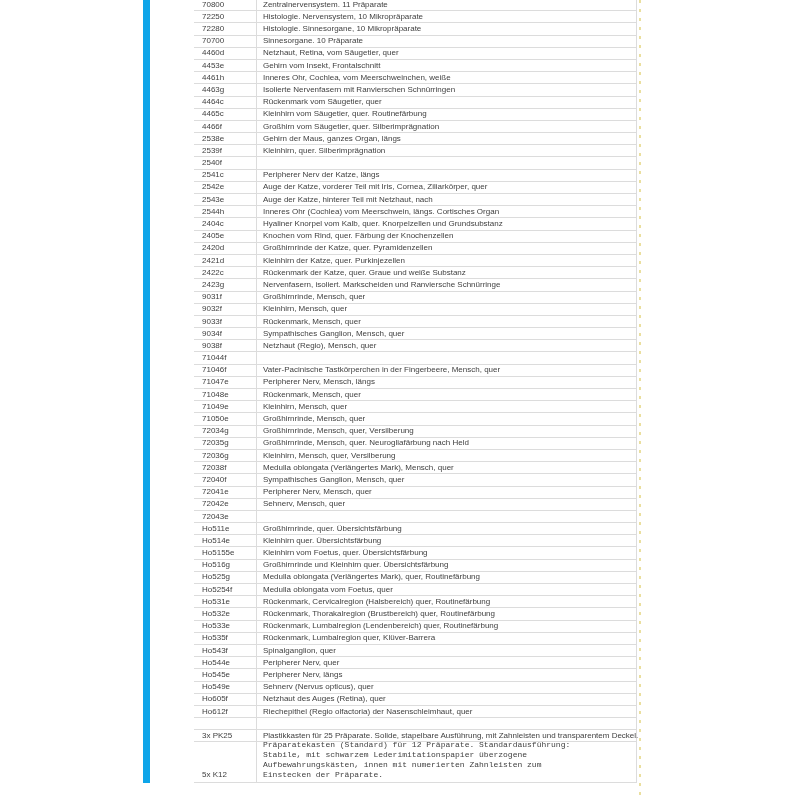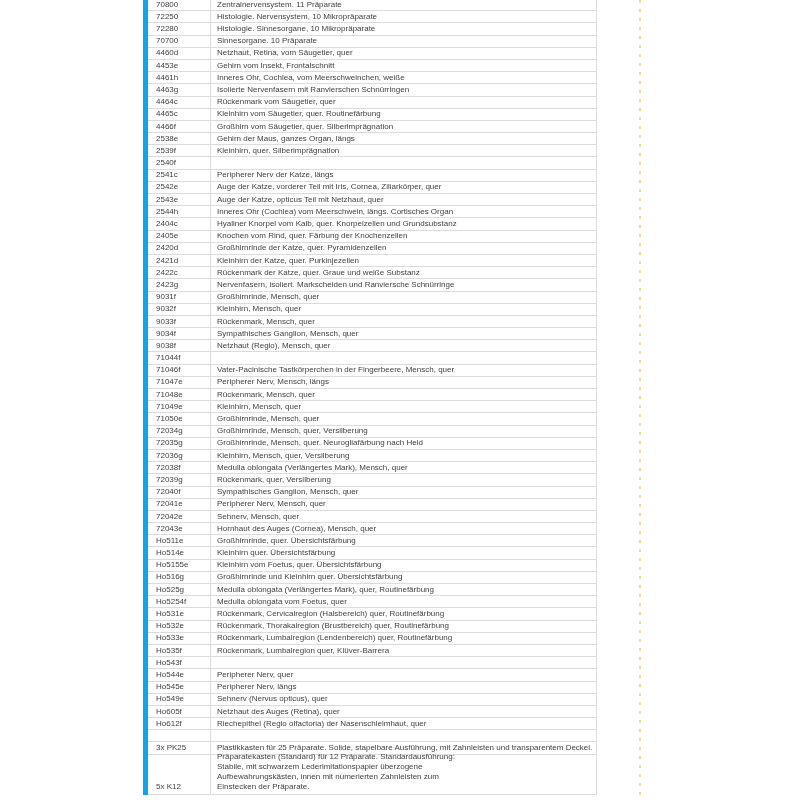--- a/index.html
+++ b/index.html
@@ -2,44 +2,45 @@
 <html><head>
 <meta charset="utf-8">
 <style>
   html, body { margin: 0; padding: 0; background: #ffffff; }
   body {
     width: 800px; height: 800px; overflow: hidden;
     font-family: "Liberation Sans", "DejaVu Sans", sans-serif;
   }
   .page { position: relative; width: 800px; height: 800px; background: #ffffff; }
   .sheet {
-    position: absolute; left: 143px; top: -1px; width: 454px;
-    border-left: 5px solid #0ea5e9;
+    position: absolute; left: 143px; top: -1px; width: 494px;
+    border-left: 7px solid #0ea5e9;
     box-sizing: border-box;
+    padding-left: 44px;
   }
   .row {
     display: flex; align-items: center;
     height: 12.2px; box-sizing: border-box;
     border-bottom: 1px solid #dcdcdc;
     border-right: 1px solid #dcdcdc;
     background: #ffffff;
   }
   .cell {
     font-size: 8px; color: #3f3f3f; line-height: 9.9px;
     white-space: pre; overflow: visible; box-sizing: border-box;
   }
   .code {
     flex: 0 0 63px; width: 63px; padding-left: 8px;
     border-right: 1px solid #dcdcdc; align-self: stretch;
     display: flex; align-items: center;
   }
   .desc { flex: 1 1 auto; padding-left: 6px; }
   .row.tall { height: 40.4px; align-items: flex-end; }
   .row.tall .code { align-items: flex-end; padding-bottom: 2px; }
-  .row.tall .desc { padding-bottom: 2px; }
+  .row.tall .desc { padding-bottom: 2px; font-family: Liberation Mono, monospace; }
   .page-break {
     position: absolute; left: 639px; top: 0; width: 2px; height: 797px;
     background-image: repeating-linear-gradient(
       to bottom, #eadf9f 0px, #eadf9f 3px, transparent 3px, transparent 9px);
     pointer-events: none;
   }
 </style>
 </head>
 <body>
 
@@ -120,21 +121,21 @@
     <div class="cell desc">Peripherer Nerv der Katze, längs</div>
   </div>
 
   <div class="row">
     <div class="cell code">2542e</div>
     <div class="cell desc">Auge der Katze, vorderer Teil mit Iris, Cornea, Ziliarkörper, quer</div>
   </div>
 
   <div class="row">
     <div class="cell code">2543e</div>
-    <div class="cell desc">Auge der Katze, opticus Teil mit Netzhaut, quer</div>
+    <div class="cell desc">Auge der Katze, hinterer Teil mit Netzhaut, nach</div>
   </div>
 
   <div class="row">
     <div class="cell code">2544h</div>
     <div class="cell desc">Inneres Ohr (Cochlea) vom Meerschwein, längs. Cortisches Organ</div>
   </div>
 
   <div class="row">
     <div class="cell code">2404c</div>
     <div class="cell desc">Hyaliner Knorpel vom Kalb, quer. Knorpelzellen und Grundsubstanz</div>
@@ -232,43 +233,38 @@
   <div class="row">
     <div class="cell code">72036g</div>
     <div class="cell desc">Kleinhirn, Mensch, quer, Versilberung</div>
   </div>
 
   <div class="row">
     <div class="cell code">72038f</div>
     <div class="cell desc">Medulla oblongata (Verlängertes Mark), Mensch, quer</div>
   </div>
 
-  <div class="row">
-    <div class="cell code">72039g</div>
-    <div class="cell desc">Rückenmark, quer, Versilberung</div>
-  </div>
 
   <div class="row">
     <div class="cell code">72040f</div>
     <div class="cell desc">Sympathisches Ganglion, Mensch, quer</div>
   </div>
 
   <div class="row">
     <div class="cell code">72041e</div>
     <div class="cell desc">Peripherer Nerv, Mensch, quer</div>
   </div>
 
   <div class="row">
     <div class="cell code">72042e</div>
     <div class="cell desc">Sehnerv, Mensch, quer</div>
   </div>
 
   <div class="row">
     <div class="cell code">72043e</div>
-    <div class="cell desc">Hornhaut des Auges (Cornea), Mensch, quer</div>
   </div>
 
   <div class="row">
     <div class="cell code">Ho511e</div>
     <div class="cell desc">Großhirnrinde, quer. Übersichtsfärbung</div>
   </div>
 
   <div class="row">
     <div class="cell code">Ho514e</div>
     <div class="cell desc">Kleinhirn quer. Übersichtsfärbung</div>
@@ -309,20 +305,21 @@
     <div class="cell desc">Rückenmark, Lumbalregion (Lendenbereich) quer, Routinefärbung</div>
   </div>
 
   <div class="row">
     <div class="cell code">Ho535f</div>
     <div class="cell desc">Rückenmark, Lumbalregion quer, Klüver-Barrera</div>
   </div>
 
   <div class="row">
     <div class="cell code">Ho543f</div>
+    <div class="cell desc">Spinalganglion, quer</div>
   </div>
 
   <div class="row">
     <div class="cell code">Ho544e</div>
     <div class="cell desc">Peripherer Nerv, quer</div>
   </div>
 
   <div class="row">
     <div class="cell code">Ho545e</div>
     <div class="cell desc">Peripherer Nerv, längs</div>

